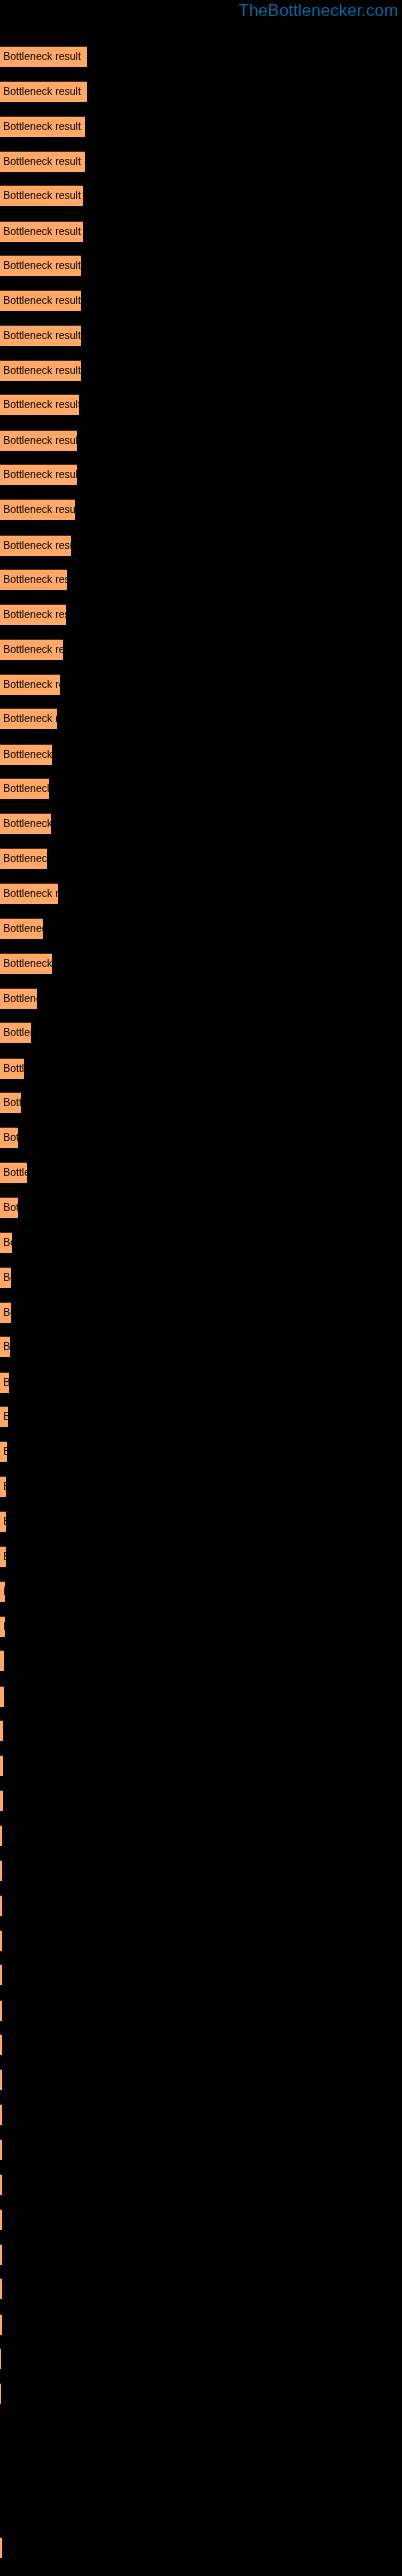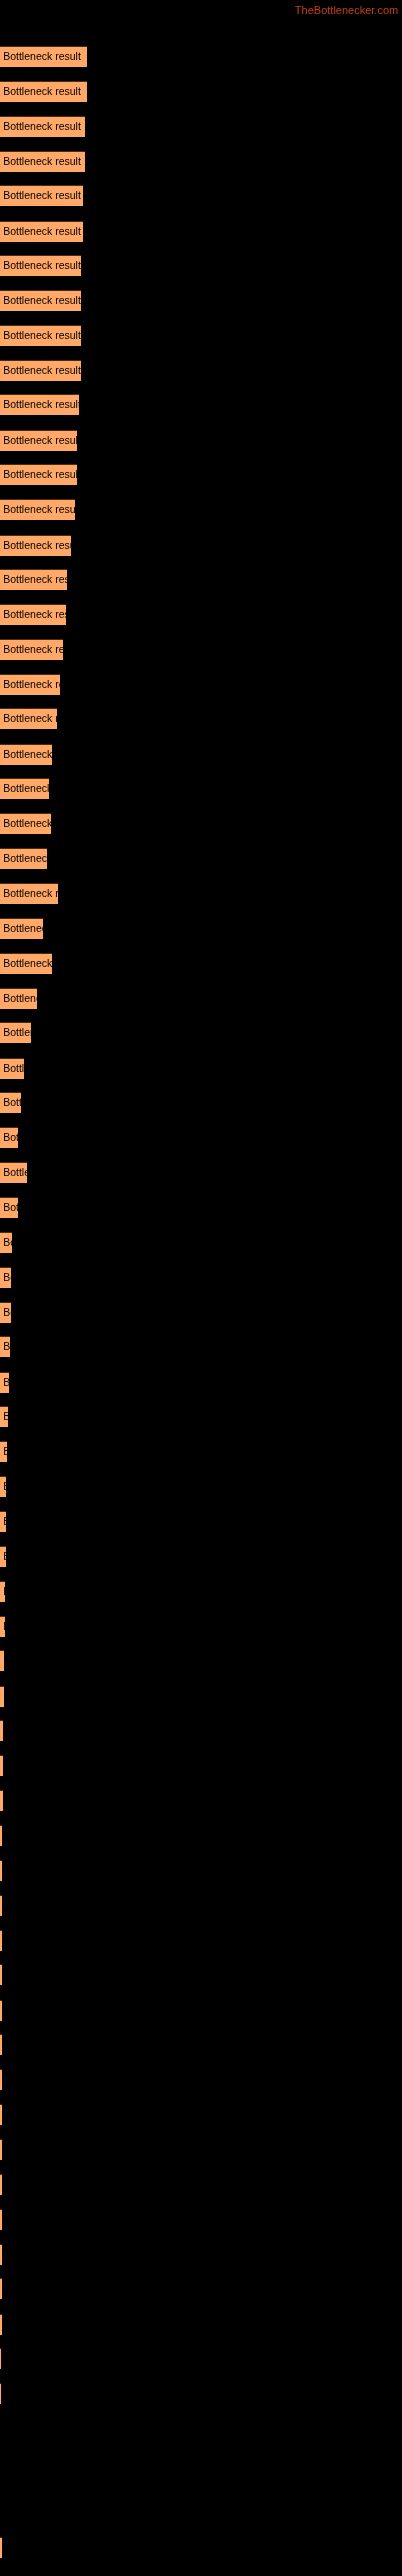--- a/index.html
+++ b/index.html
@@ -12,22 +12,22 @@
     width: 403px;
     height: 2576px;
     background: #000000;
     overflow: hidden;
     font-family: "Liberation Sans", sans-serif;
   }
   #site-title {
     position: absolute;
     top: 0.8px;
     right: 4.8px;
-    color: #c2410c;
-    font-size: 11px;
+    color: #0369a1;
+    font-size: 17px;
     font-family: "Liberation Sans", sans-serif;
     letter-spacing: 0px;
     white-space: nowrap;
     line-height: 19.3px;
   }
   #bars {
     position: absolute;
     left: 0;
     top: 0;
     width: 403px;

